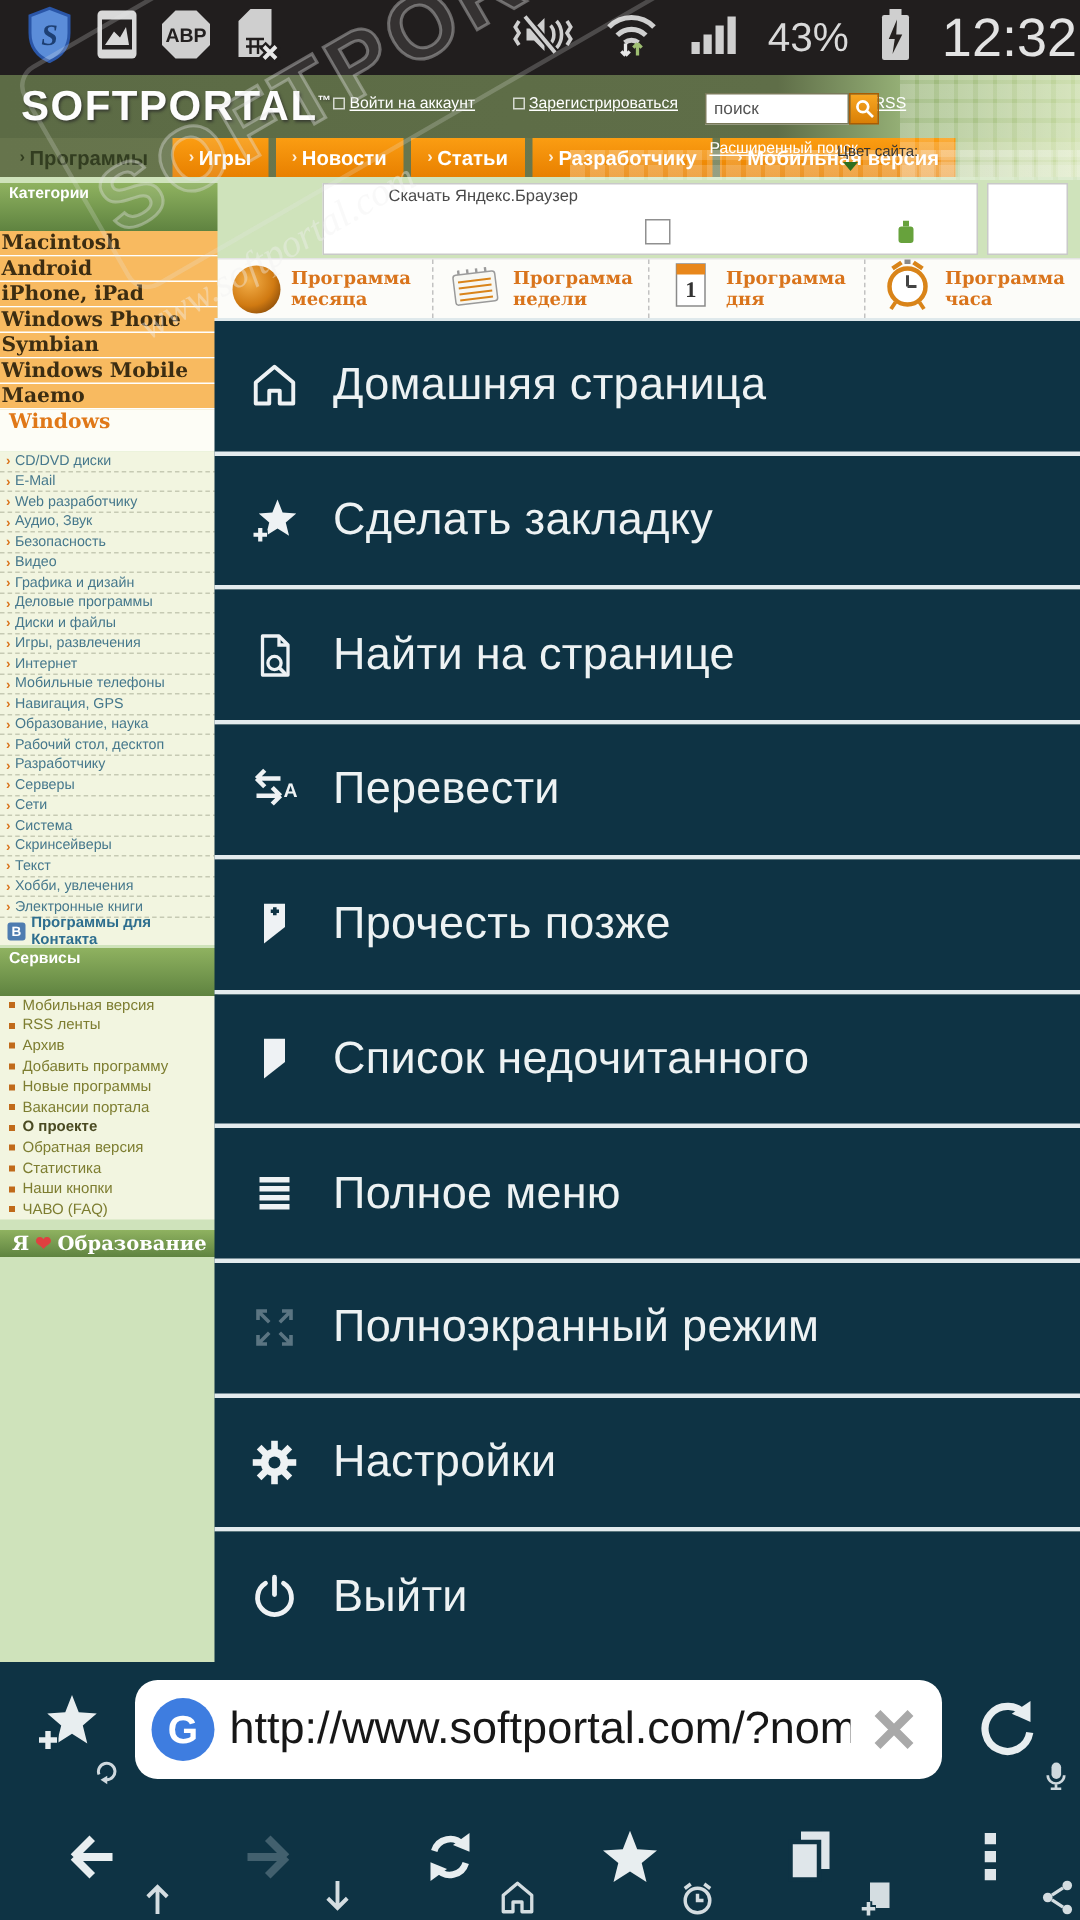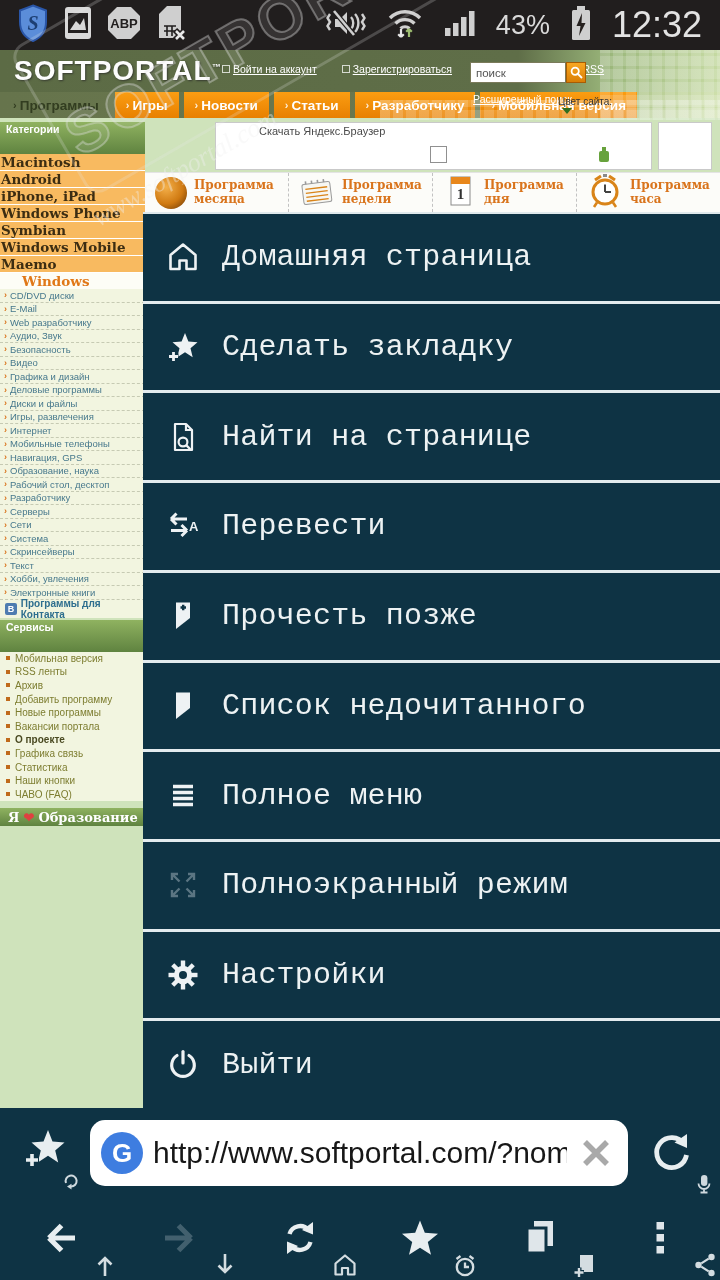--- a/index.html
+++ b/index.html
@@ -3,21 +3,21 @@
 <meta charset="utf-8">
 <style>
   * { margin:0; padding:0; box-sizing:border-box; }
   html,body { width:720px; height:1280px; overflow:hidden; background:#000; }
   body { font-family:"Liberation Sans",sans-serif; }
   #screen { position:relative; width:720px; height:1280px; overflow:hidden; background:#0e3344; }
 
   
   .statusbar { position:absolute; left:0; top:0; width:720px; height:50px; background:#211e1e; display:flex; align-items:center; z-index:20; }
   .sb-left { display:flex; align-items:center; gap:13px; padding-left:16px; }
-  .sb-right { margin-left:auto; display:flex; align-items:center; gap:20px; padding-right:18px; }
+  .sb-right { margin-left:auto; display:flex; align-items:center; gap:20px; padding-right:2px; }
   .sb-batt-text { font-size:27px; color:#d9d9d9; }
   .sb-time { font-size:36px; color:#e3e3e3; }
 
   
   .watermark { position:absolute; left:0; top:0; width:720px; height:275px; overflow:hidden; z-index:35; pointer-events:none; }
   .wm-frame { position:absolute; left:50px; top:40px; width:560px; height:170px; border:3px solid rgba(230,230,230,0.22); border-radius:16px; transform:rotate(-30deg); transform-origin:left center; }
   .wm1 { position:absolute; left:70px; top:105px; transform:rotate(-30deg); transform-origin:left center; font-weight:bold; font-size:60px; letter-spacing:4px; color:rgba(235,235,235,0.10); -webkit-text-stroke:2px rgba(225,225,225,0.38); white-space:nowrap; }
   .wm2 { position:absolute; left:95px; top:205px; transform:rotate(-30deg); transform-origin:left center; font-family:"Liberation Serif",serif; font-style:italic; font-size:26px; color:rgba(240,240,240,0.40); white-space:nowrap; }
 
   
@@ -58,21 +58,21 @@
   .prog-row { position:absolute; left:145px; top:122px; width:575px; height:40px; background:#fcfcf9; border-top:1px solid #e4e4e4; display:flex; }
   .prog-item { flex:1; display:flex; align-items:center; gap:7px; padding-left:10px; cursor:pointer; }
   .prog-item + .prog-item { border-left:1px dashed #c2c2c2; }
   .prog-label { font-family:"DejaVu Serif",serif; font-weight:bold; font-size:12px; line-height:1.12; color:#d9741c; width:75px; }
   .sphere { width:32px; height:32px; border-radius:50%; background:radial-gradient(circle at 35% 32%,#f4b04a,#d07a12 55%,#6e3a06 95%); }
 
   
   .sidebar { position:absolute; left:0; top:72px; width:145px; }
   .side-title { background:linear-gradient(#8fb260,#5f8340); color:#fff; font-weight:bold; font-size:10.5px; height:32px; line-height:14px; padding-left:6px; }
   .cat-row { height:17px; background:#f8ba60; border-bottom:1px solid #fff; font-family:"DejaVu Serif",serif; font-weight:bold; font-size:13.5px; line-height:16px; color:#3c2d12; padding-left:1px; cursor:pointer; }
-  .active-cat { height:16px; background:#fdfdf6; font-family:"DejaVu Serif",serif; font-weight:bold; font-size:13.5px; line-height:16px; color:#e07818; padding-left:22px; cursor:pointer; }
+  .active-cat { height:28px; background:#fdfdf6; font-family:"DejaVu Serif",serif; font-weight:bold; font-size:13.5px; line-height:16px; color:#e07818; padding-left:6px; cursor:pointer; }
   .subcats { background:#f2f5e0; }
   .sub-row { height:13.5px; display:flex; align-items:center; gap:3px; padding-left:4px; border-bottom:1px dashed #c6cab3; cursor:pointer; }
   .sub-bullet { color:#d9741c; font-size:9px; font-weight:bold; }
   .sub-label { font-size:9.5px; color:#46788c; white-space:nowrap; }
   .vk-row { height:18px; background:#f2f5e0; display:flex; align-items:center; gap:4px; padding-left:5px; cursor:pointer; }
   .vk-badge { width:12px; height:12px; background:#4e7cb0; border-radius:2px; color:#fff; font-weight:bold; font-size:9px; line-height:12px; text-align:center; }
   .vk-label { font-size:10px; font-weight:bold; color:#2e6e8e; }
   .side-gap { height:2px; background:#cfe3bb; }
   .services { background:#f2f5e0; }
   .srv { height:13.6px; display:flex; align-items:center; gap:5px; padding-left:6px; cursor:pointer; }
@@ -80,21 +80,21 @@
   .srv-label { font-size:10px; color:#7d7d30; white-space:nowrap; }
   .srv:nth-child(7) .srv-label { font-weight:bold; color:#4a4a22; }
   .side-footer { margin-top:7px; background:linear-gradient(#8fb260,#5f8340); height:18px; display:flex; align-items:center; gap:4px; padding-left:8px; font-family:"DejaVu Serif",serif; font-weight:bold; font-size:13px; color:#fff; cursor:pointer; }
   .heart { color:#e04040; font-size:13px; }
 
   
   .menu { position:absolute; left:143px; top:212px; width:577px; height:896px; z-index:40; display:flex; flex-direction:column; border-top:2px solid #dfe9ec; }
   .menu-item { flex:1; background:#0e3344; display:flex; align-items:center; padding-left:23px; cursor:pointer; }
   .menu-item:not(:last-child) { border-bottom:3px solid #e3ebee; }
   .mi-icon { width:34px; height:34px; flex:none; }
-  .mi-label { margin-left:22px; font-size:30px; color:#edf2f3; letter-spacing:.2px;font-family:Liberation Mono, monospace; }
+  .mi-label { margin-left:22px; font-size:30px; color:#edf2f3; letter-spacing:.2px; }
 
   
   .urlbar { position:absolute; left:0; top:1108px; width:720px; height:92px; background:#0e3344; z-index:50; }
   .bookmark-add { position:absolute; left:22px; top:1126px; z-index:51; cursor:pointer; }
   .sync-mini { position:absolute; left:62px; top:1172px; z-index:51; }
   .url-pill { position:absolute; left:90px; top:1120px; width:538px; height:66px; background:#fff; border-radius:15px; z-index:51; display:flex; align-items:center; overflow:hidden; cursor:text; }
   .g-badge { width:42px; height:42px; border-radius:50%; background:#3e7de0; color:#fff; font-weight:bold; font-size:26px; line-height:42px; text-align:center; margin-left:11px; flex:none; }
   .url-text { margin-left:10px; font-size:30px; color:#171717; white-space:nowrap; overflow:hidden; width:414px; }
   .reload-btn { position:absolute; left:648px; top:1128px; z-index:51; cursor:pointer; }
   .mic-mini { position:absolute; left:694px; top:1174px; z-index:51; cursor:pointer; }
@@ -460,21 +460,21 @@
             <span class="srv-label">Вакансии портала</span>
           </div>
 
           <div class="srv">
             <span class="srv-bullet"></span>
             <span class="srv-label">О проекте</span>
           </div>
 
           <div class="srv">
             <span class="srv-bullet"></span>
-            <span class="srv-label">Графика связь</span>
+            <span class="srv-label">Обратная версия</span>
           </div>
 
           <div class="srv">
             <span class="srv-bullet"></span>
             <span class="srv-label">Статистика</span>
           </div>
 
           <div class="srv">
             <span class="srv-bullet"></span>
             <span class="srv-label">Наши кнопки</span>

